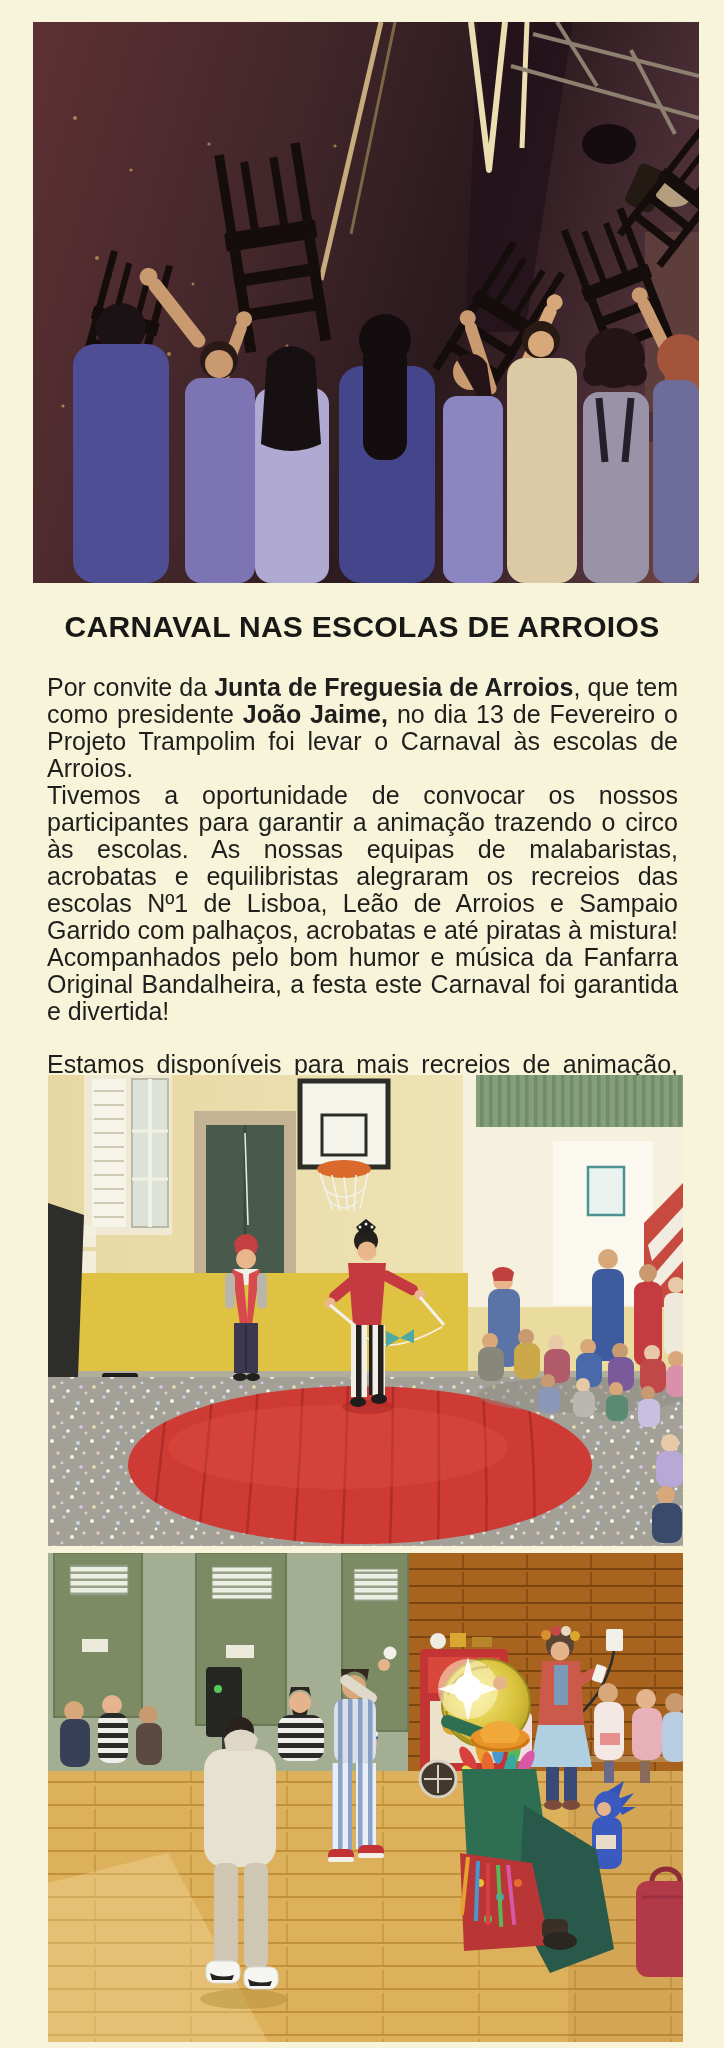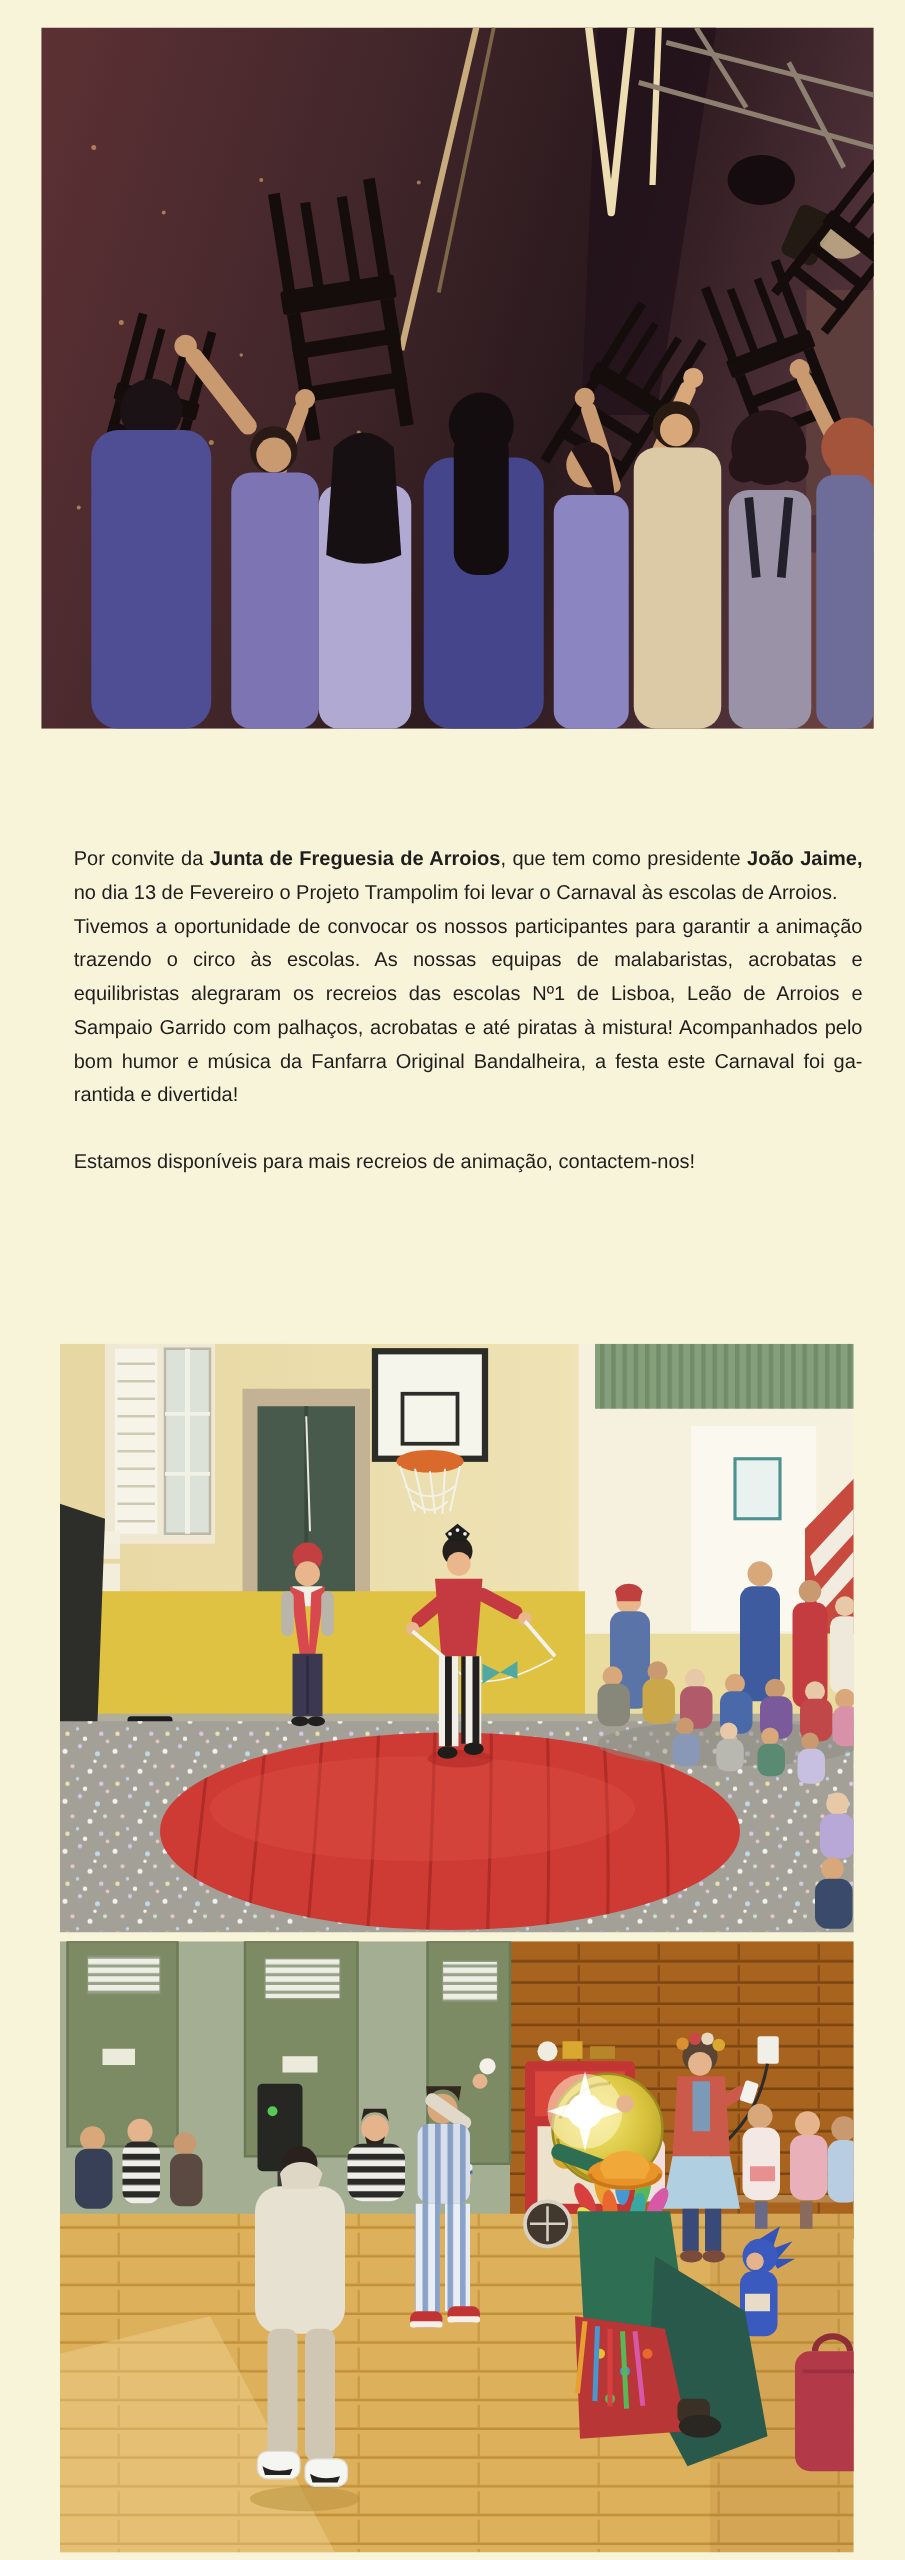--- a/index.html
+++ b/index.html
@@ -6,21 +6,21 @@
   body{width:724px;height:2048px;background:#f8f4da;font-family:"Liberation Sans",sans-serif;position:relative;}
   .page{position:absolute;inset:0;width:724px;height:2048px;background:#f8f4da;overflow:hidden;}
   figure{margin:0;position:absolute;padding:0;}
   figure svg{display:block;width:100%;height:100%;}
   .photo1{left:33px;top:22px;width:666px;height:561px;}
   .photo2{left:48px;top:1075px;width:635px;height:471px;}
   .photo3{left:48px;top:1553px;width:635px;height:489px;}
   .title{position:absolute;top:610px;left:0;width:724px;margin:0;text-align:center;
          font-size:30px;font-weight:bold;letter-spacing:0.3px;color:#181816;}
   .body-text{position:absolute;left:47px;top:674px;width:631px;color:#1e1e1c;
-             font-size:16px;line-height:27px;text-align:justify;margin-left:12px;}
+             font-size:25px;line-height:27px;text-align:justify;}
   .body-text p{margin:0;}
   .body-text p.second{margin-top:26px;}
   .body-text b{font-weight:bold;}
 </style>
 </head>
 <body>
 
 <div class="page">
 
   <figure class="photo photo1" role="img" aria-label="Grupo de artistas num palco escuro a erguer cadeiras de madeira no ar">
@@ -128,20 +128,21 @@
         <rect x="550" y="370" width="66" height="191" rx="16" fill="#9a93a8"></rect>
         <line x1="566" y1="376" x2="572" y2="440" stroke="#22202a" stroke-width="7"></line>
         <line x1="598" y1="376" x2="592" y2="440" stroke="#22202a" stroke-width="7"></line>
         <circle cx="648" cy="336" r="24" fill="#a4543a"></circle>
         <path d="M630,336 q18,-20 36,-4 l0,70 -30,6 Z" fill="#a4543a"></path>
         <rect x="620" y="358" width="46" height="203" rx="14" fill="#6e6d9a"></rect>
       </g>
     </svg>
   </figure>
 
+  <h1 class="title">CARNAVAL NAS ESCOLAS DE ARROIOS</h1>
 
   <div class="body-text">
     <p><span>Por convite da </span><b>Junta de Freguesia de Arroios</b><span>, que tem como presidente </span><b>João Jaime,</b><span> no dia 13 de Fevereiro o Proje­to Trampolim foi levar o Carnaval às escolas de Arroios.</span><br><span>Tivemos a oportunidade de convocar os nossos participan­tes para garantir a animação trazendo o circo às escolas. As nossas equipas de malabaristas, acrobatas e equilibristas alegraram os recreios das escolas Nº1 de Lisboa, Leão de Arroios e Sampaio Garrido com palhaços, acrobatas e até piratas à mistura! Acompanhados pelo bom humor e música da Fanfarra Original Bandalheira, a festa este Carnaval foi ga­rantida e divertida!</span></p>
     <p class="second">Estamos disponíveis para mais recreios de animação, con­tactem-nos!</p>
   </div>
 
   <figure class="photo photo2" role="img" aria-label="Palhaço com diabolo sobre uma lona vermelha redonda num recreio coberto de confetes, com crianças a assistir">
     <svg viewBox="0 0 635 471" preserveAspectRatio="none">
       <defs>
         <linearGradient id="p2wall" x1="0" y1="0" x2="1" y2="0">

